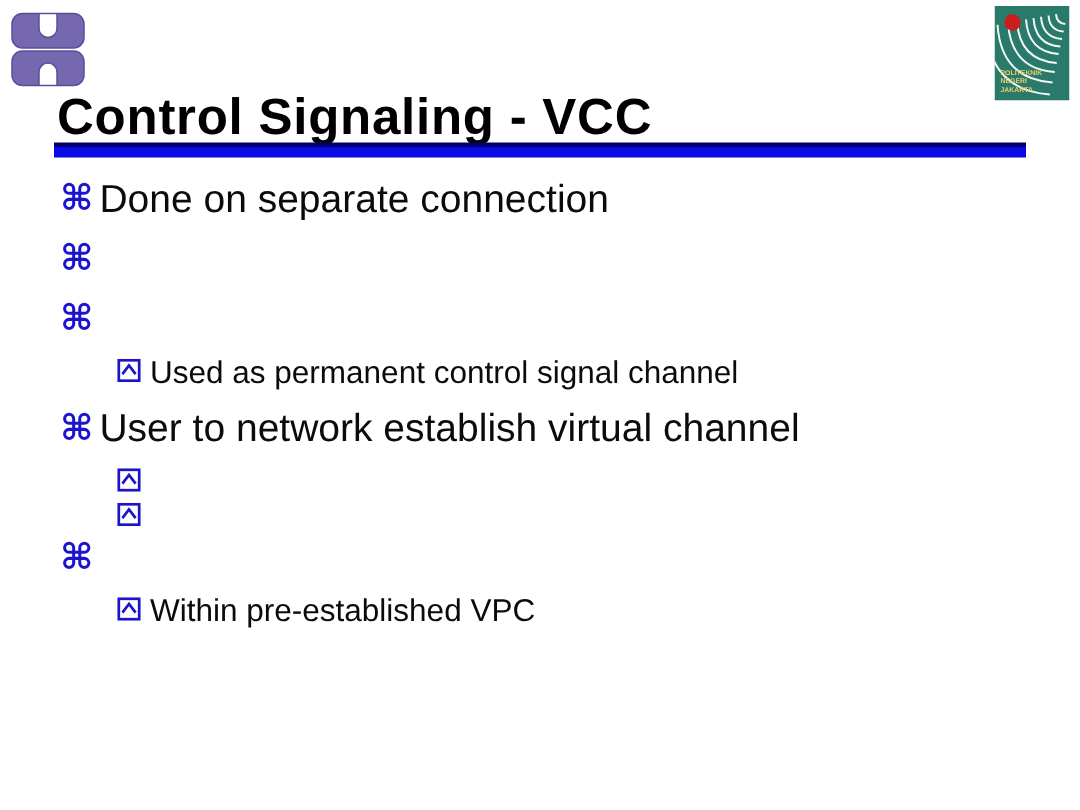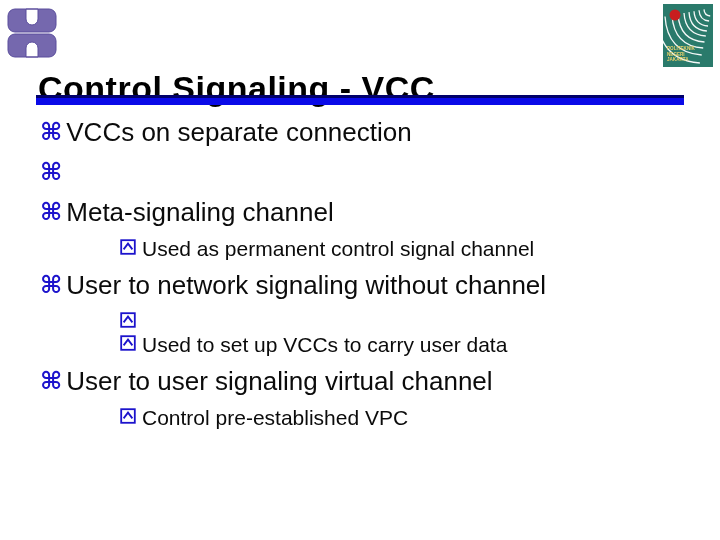--- a/index.html
+++ b/index.html
@@ -3,31 +3,31 @@
 <meta charset="utf-8">
 <style>
   html,body{margin:0;padding:0;background:#888;}
   .slide{
     position:relative;width:720px;height:540px;background:#ffffff;
     overflow:hidden;font-family:"Liberation Sans",sans-serif;
   }
   .logo-left{position:absolute;left:7px;top:8px;width:50px;height:50px;}
   .logo-right{position:absolute;left:663px;top:4px;width:50px;height:63px;}
   .slide-title{
-    position:absolute;left:38px;top:66px;width:640px;
+    position:absolute;left:38px;top:56px;width:640px;
     font-size:34px;font-weight:bold;color:#000;letter-spacing:0.5px;
     line-height:44px;white-space:nowrap;
   }
   .title-rule{position:absolute;left:36px;top:95px;width:648px;}
   .title-rule .dark{height:3px;background:#00006b;}
   .title-rule .bright{height:7px;background:#0a0ae8;}
   .content{position:absolute;left:0;top:112px;width:705px;}
   .row{display:flex;align-items:flex-start;color:#0b0b0b;}
   .row.l1{padding-left:40px;font-size:26px;line-height:40px;}
-  .row.l2{padding-left:120px;font-size:21px;line-height:33px;}
+  .row.l2{padding-left:78px;font-size:21px;line-height:33px;}
   .b1{
     font-family:"DejaVu Sans",sans-serif;font-weight:bold;color:#1c13cc;
     font-size:24px;line-height:40px;margin-right:4px;flex:none;
   }
   .b2{width:16px;height:16px;margin:7px 6px 0 0;flex:none;display:block;}
   .row.l2 .txt{max-width:490px;}
 </style>
 </head>
 <body>
 
@@ -69,59 +69,56 @@
   <div class="slide-title">Control Signaling - VCC</div>
 
   <div class="title-rule">
     <div class="dark"></div>
     <div class="bright"></div>
   </div>
 
   <div class="content" id="bullet-list">
       <div class="row l1">
         <span class="b1">⌘</span>
-        <div class="txt">VCCs on separate connection</div>
+        <div class="txt">Done on separate connection</div>
       </div>
       <div class="row l1">
         <span class="b1">⌘</span>
       </div>
       <div class="row l1">
         <span class="b1">⌘</span>
-        <div class="txt">Meta-signaling channel</div>
       </div>
       <div class="row l2">
         <svg viewBox="0 0 16 16" class="b2">
           <rect x="1.2" y="1.2" width="13.6" height="13.6" fill="none" stroke="#1c13cc" stroke-width="1.8"></rect>
           <path d="M3.6 10.4 L8 4.6 L12.4 10.4" fill="none" stroke="#1c13cc" stroke-width="1.8"></path>
         </svg>
         <div class="txt">Used as permanent control signal channel</div>
       </div>
       <div class="row l1">
         <span class="b1">⌘</span>
-        <div class="txt">User to network signaling without channel</div>
+        <div class="txt">User to network establish virtual channel</div>
       </div>
       <div class="row l2">
         <svg viewBox="0 0 16 16" class="b2">
           <rect x="1.2" y="1.2" width="13.6" height="13.6" fill="none" stroke="#1c13cc" stroke-width="1.8"></rect>
           <path d="M3.6 10.4 L8 4.6 L12.4 10.4" fill="none" stroke="#1c13cc" stroke-width="1.8"></path>
         </svg>
       </div>
       <div class="row l2">
         <svg viewBox="0 0 16 16" class="b2">
           <rect x="1.2" y="1.2" width="13.6" height="13.6" fill="none" stroke="#1c13cc" stroke-width="1.8"></rect>
           <path d="M3.6 10.4 L8 4.6 L12.4 10.4" fill="none" stroke="#1c13cc" stroke-width="1.8"></path>
         </svg>
-        <div class="txt">Used to set up VCCs to carry user data</div>
       </div>
       <div class="row l1">
         <span class="b1">⌘</span>
-        <div class="txt">User to user signaling virtual channel</div>
       </div>
       <div class="row l2">
         <svg viewBox="0 0 16 16" class="b2">
           <rect x="1.2" y="1.2" width="13.6" height="13.6" fill="none" stroke="#1c13cc" stroke-width="1.8"></rect>
           <path d="M3.6 10.4 L8 4.6 L12.4 10.4" fill="none" stroke="#1c13cc" stroke-width="1.8"></path>
         </svg>
-        <div class="txt">Control pre-established VPC</div>
+        <div class="txt">Within pre-established VPC</div>
       </div>
     </div>
 
 </div>
 
 </body></html>

